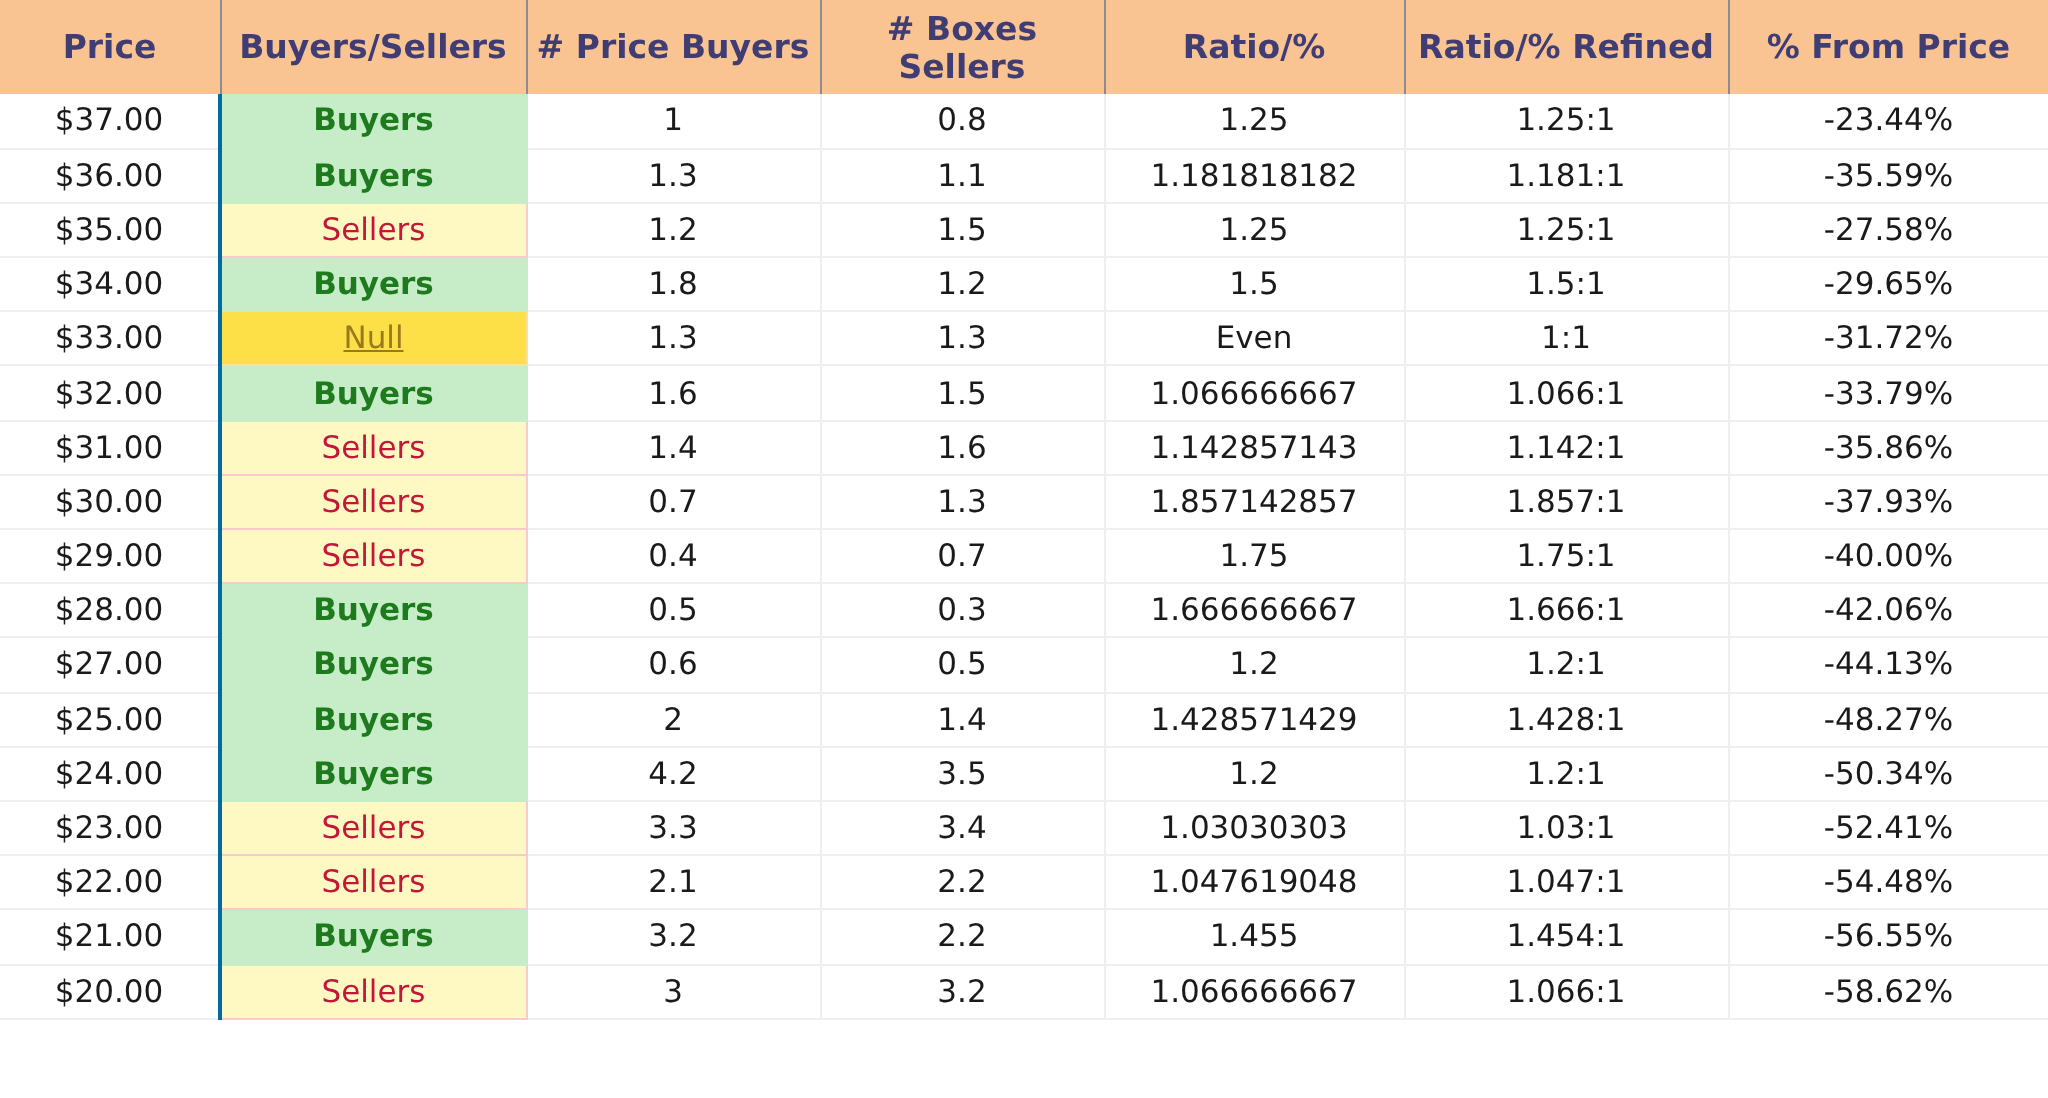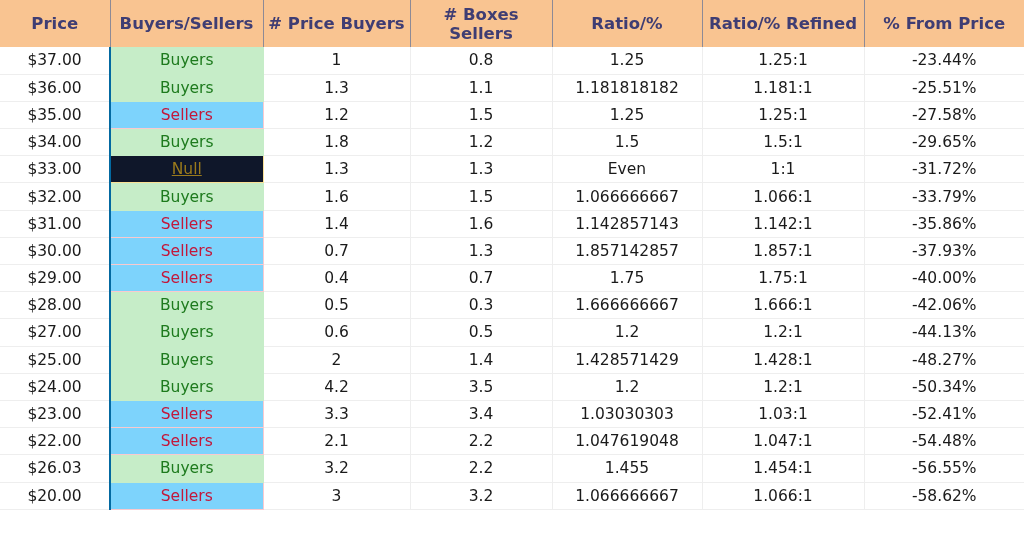--- a/index.html
+++ b/index.html
@@ -54,29 +54,30 @@
     overflow: hidden;
   }
   tbody td:last-child { border-right: none; }
   tbody tr td.cell-price { border-right: 2px solid #0369a1; }
 
   td.sig-buyers {
     background: #c6edc8;
     color: #1d7a1d;
     border-right-color: #c6edc8;
     border-bottom-color: #c6edc8;
+    font-weight: bold;
   }
   td.sig-sellers {
-    background: #7dd3fc;
+    background: #fef9c3;
     color: #c3173a;
     border-right-color: #fac9ce;
     border-bottom-color: #fac9ce;
   }
   td.sig-null {
-    background: #0f172a;
+    background: #fde047;
     color: #9a7a1c;
     border-right-color: #fae196;
     border-bottom-color: #fae196;
     text-decoration: underline;
   }
 </style>
 </head>
 <body>
 
 <table class="data-table">
@@ -110,21 +111,21 @@
         <td>1.25:1</td>
         <td>-23.44%</td>
       </tr>
       <tr>
         <td class="cell-price">$36.00</td>
         <td class="sig-buyers">Buyers</td>
         <td>1.3</td>
         <td>1.1</td>
         <td>1.181818182</td>
         <td>1.181:1</td>
-        <td>-25.51%</td>
+        <td>-35.59%</td>
       </tr>
       <tr>
         <td class="cell-price">$35.00</td>
         <td class="sig-sellers">Sellers</td>
         <td>1.2</td>
         <td>1.5</td>
         <td>1.25</td>
         <td>1.25:1</td>
         <td>-27.58%</td>
       </tr>
@@ -230,21 +231,21 @@
       <tr>
         <td class="cell-price">$22.00</td>
         <td class="sig-sellers">Sellers</td>
         <td>2.1</td>
         <td>2.2</td>
         <td>1.047619048</td>
         <td>1.047:1</td>
         <td>-54.48%</td>
       </tr>
       <tr>
-        <td class="cell-price">$26.03</td>
+        <td class="cell-price">$21.00</td>
         <td class="sig-buyers">Buyers</td>
         <td>3.2</td>
         <td>2.2</td>
         <td>1.455</td>
         <td>1.454:1</td>
         <td>-56.55%</td>
       </tr>
       <tr>
         <td class="cell-price">$20.00</td>
         <td class="sig-sellers">Sellers</td>

